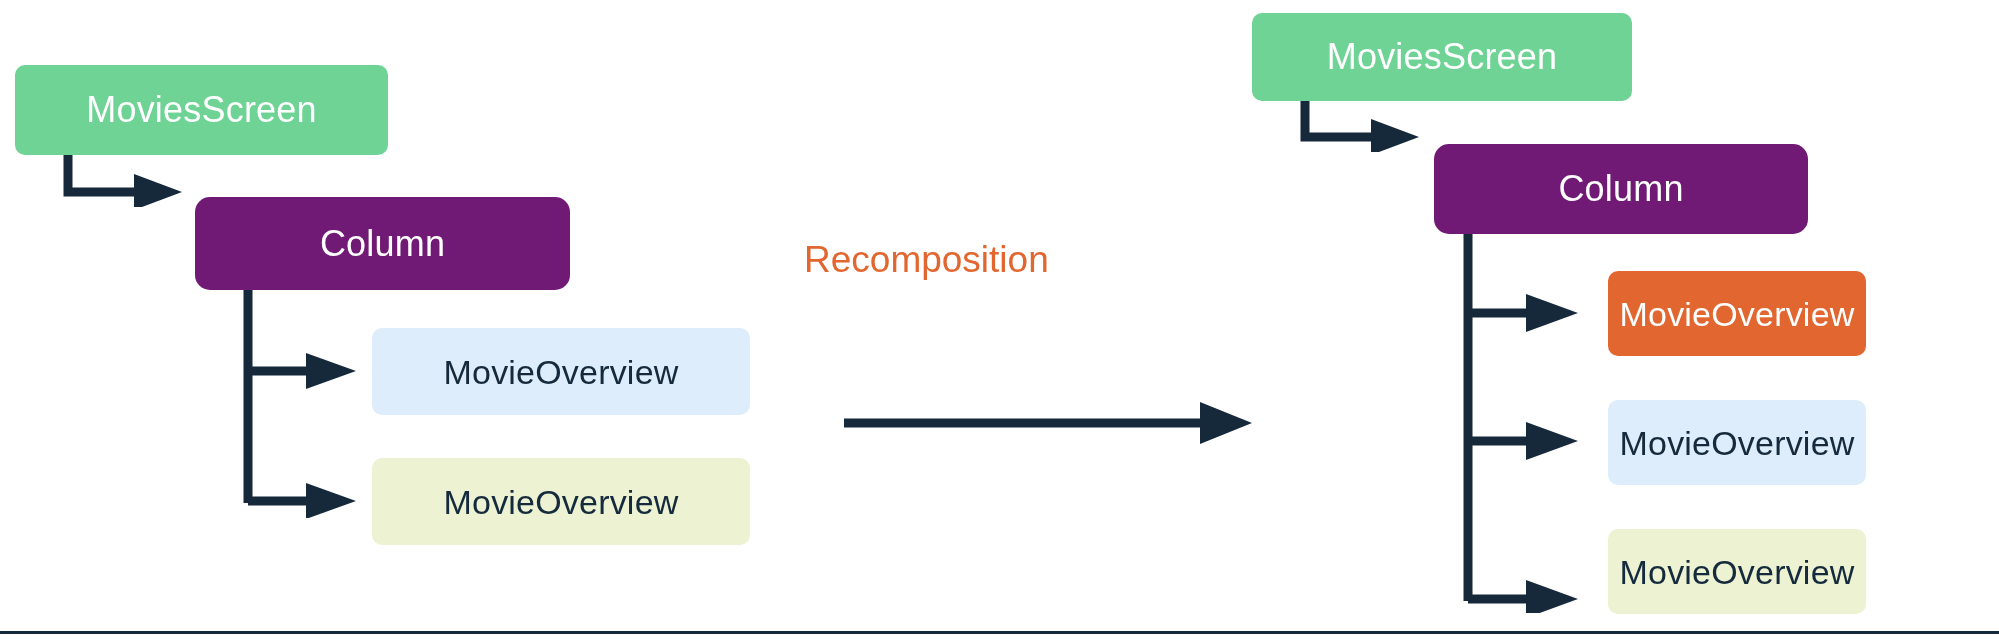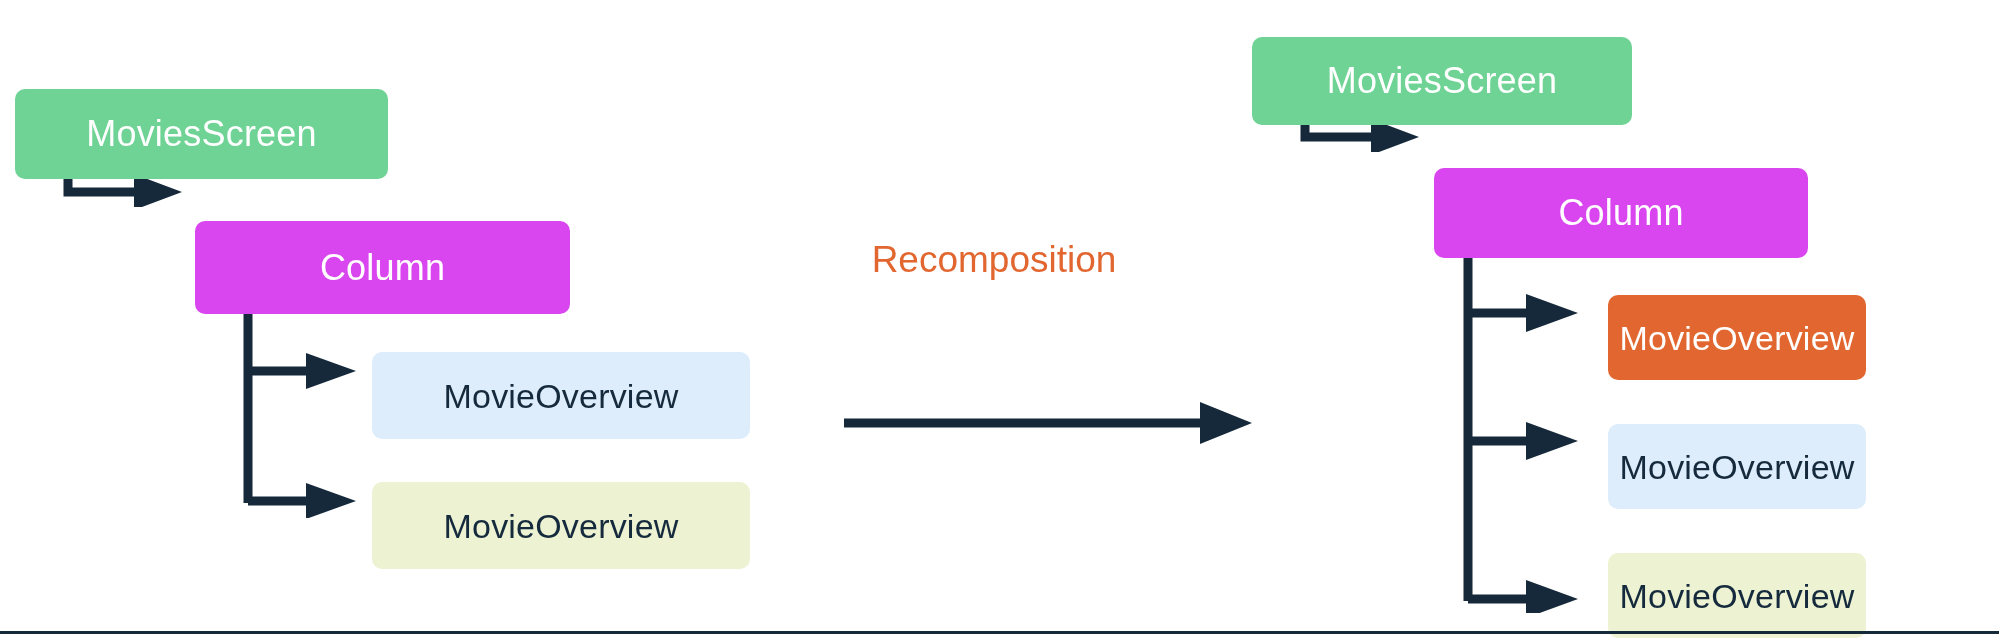--- a/index.html
+++ b/index.html
@@ -19,46 +19,44 @@
   }
   .node {
     position: absolute;
     display: flex;
     align-items: center;
     justify-content: center;
     border-radius: 10px;
     box-sizing: border-box;
     white-space: nowrap;
     letter-spacing: 0.2px;
-    margin-top: 24px;
   }
   .node-label {
     display: block;
     line-height: 1;
   }
   
   .n-green  { background: #6ed394; color: #ffffff; }
-  .n-blue   { background: #d946ef; color: #ffffff; }
+  .n-blue   { background: #701a75; color: #ffffff; border-radius: 15px; }
   .n-orange { background: #e2662f; color: #ffffff; }
   .n-lblue  { background: #ddedfb; color: #152a3c; }
   .n-yellow { background: #ecf2d2; color: #152a3c; }
 
   
   .connector {
     position: absolute;
     pointer-events: none;
   }
 
   
   #recomposition-caption {
     position: absolute;
-    left: 784px;
+    left: 804px;
     top: 236px;
     width: 420px;
-    text-align: center;
     color: #e2662f;
     font-size: 37px;
     line-height: 47px;
   }
   #recomposition-caption .cap-line { display: block; }
 
   
   #bottom-rule {
     position: absolute;
     left: 0;

